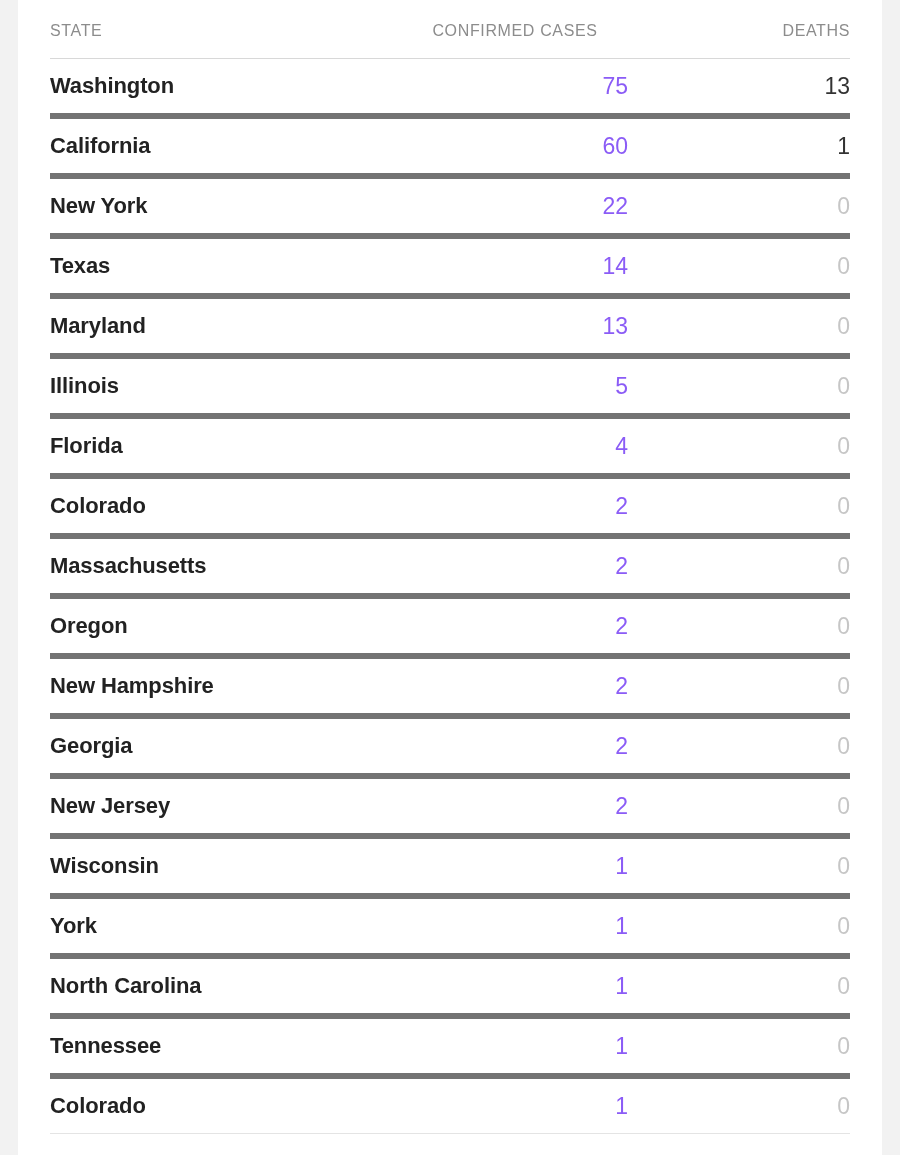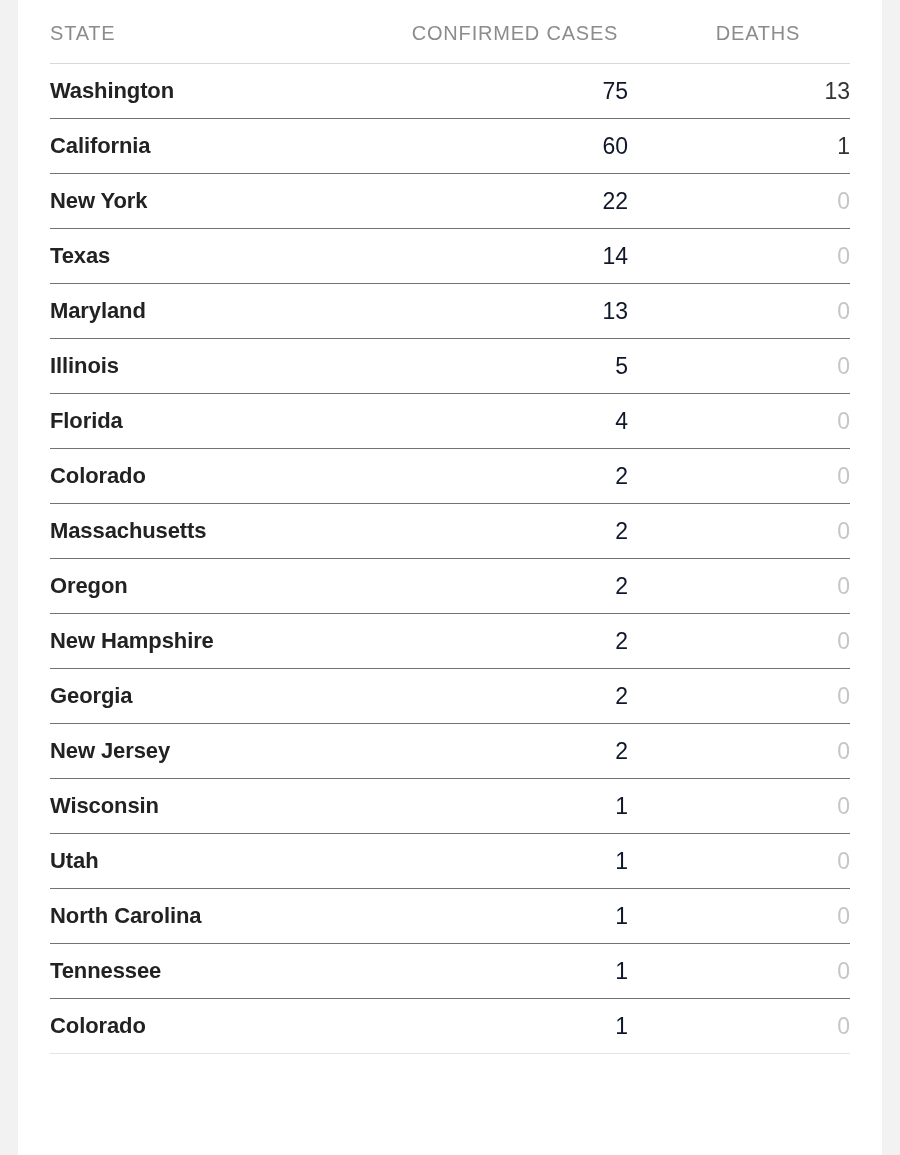--- a/index.html
+++ b/index.html
@@ -28,47 +28,47 @@
     border-collapse: collapse;
     table-layout: fixed;
   }
   table.data-table col.col-state { width: 44%; }
   table.data-table col.col-cases { width: 33%; }
   table.data-table col.col-deaths { width: 23%; }
 
   thead th {
     font-weight: 400;
     color: #8c8c8c;
-    font-size: 20px;
+    font-size: 16px;
     letter-spacing: 0.04em;
     padding: 22px 0 18px 0;
     border-bottom: 1px solid #d8d8d8;
     vertical-align: bottom;
   }
   thead th.h-state { text-align: left; }
   thead th.h-cases { text-align: center; padding-right: 38px; }
-  thead th.h-deaths { text-align: center; }
+  thead th.h-deaths { text-align: right; }
 
   tbody td {
-    border-bottom: 1px solid #737373;
+    border-bottom: 6px solid #737373;
     padding: 13px 0 13px 0;
     font-size: 22px;
     line-height: 28px;
     vertical-align: middle;
   }
   tbody td.c-state {
     text-align: left;
     font-weight: bold;
     color: #222222;
     letter-spacing: -0.1px;
   }
   tbody td.c-cases {
     text-align: right;
     padding-right: 38px;
-    color: #0f172a;
+    color: #8b5cf6;
     font-weight: 400;
     font-size: 23px;
   }
   tbody td.c-deaths {
     text-align: right;
     color: #333333;
     font-weight: 400;
     font-size: 23px;
   }
   tbody td.c-deaths.zero { color: #c6c6c6; }
@@ -156,21 +156,21 @@
         <td class="c-state">New Jersey</td>
         <td class="c-cases">2</td>
         <td class="c-deaths zero">0</td>
       </tr>
       <tr>
         <td class="c-state">Wisconsin</td>
         <td class="c-cases">1</td>
         <td class="c-deaths zero">0</td>
       </tr>
       <tr>
-        <td class="c-state">Utah</td>
+        <td class="c-state">York</td>
         <td class="c-cases">1</td>
         <td class="c-deaths zero">0</td>
       </tr>
       <tr>
         <td class="c-state">North Carolina</td>
         <td class="c-cases">1</td>
         <td class="c-deaths zero">0</td>
       </tr>
       <tr>
         <td class="c-state">Tennessee</td>

